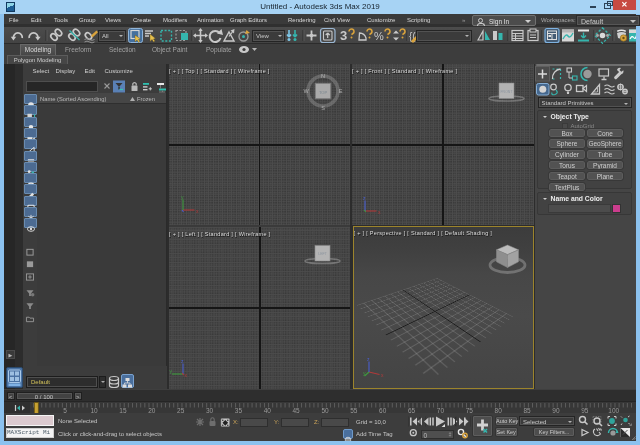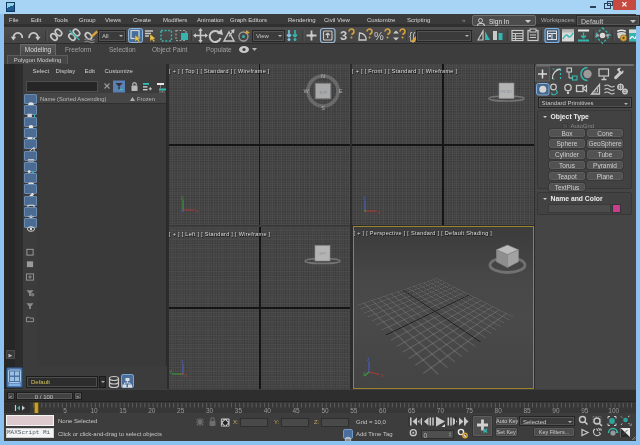--- a/index.html
+++ b/index.html
@@ -63,20 +63,21 @@
 #ruler { position:absolute; left:4px; top:400.5px; width:632px; height:12.5px; background:#373737; border-top:1px solid #252525; }
 #statusbar { position:absolute; left:4px; top:413px; width:632px; height:28px; background:#3d3d3d; }
 #winbottom { position:absolute; left:0; top:441px; width:640px; height:4px; background:#8cc2ef; }
 .fld { position:absolute; background:#494949; border:1px solid #2e2e2e; }
 .sbtn { position:absolute; background:#4d4d4d; border:1px solid #333; box-shadow:inset 0 0 0 1px #5e5e5e; border-radius:2px; color:#ccc; }
 .stxt { position:absolute; color:#c6c6c6; font-size:6px; white-space:nowrap; }
 </style>
 </head>
 <body>
 <div id="title">
+  <div class="txt">Untitled - Autodesk 3ds Max 2019</div>
   <div id="ticon">
       <div></div>
     </div>
   <div id="btn-min"></div>
   <div id="btn-max">
       <div></div>
     </div>
   <div id="btn-close">✕</div>
 </div>
 <div id="menubar">

